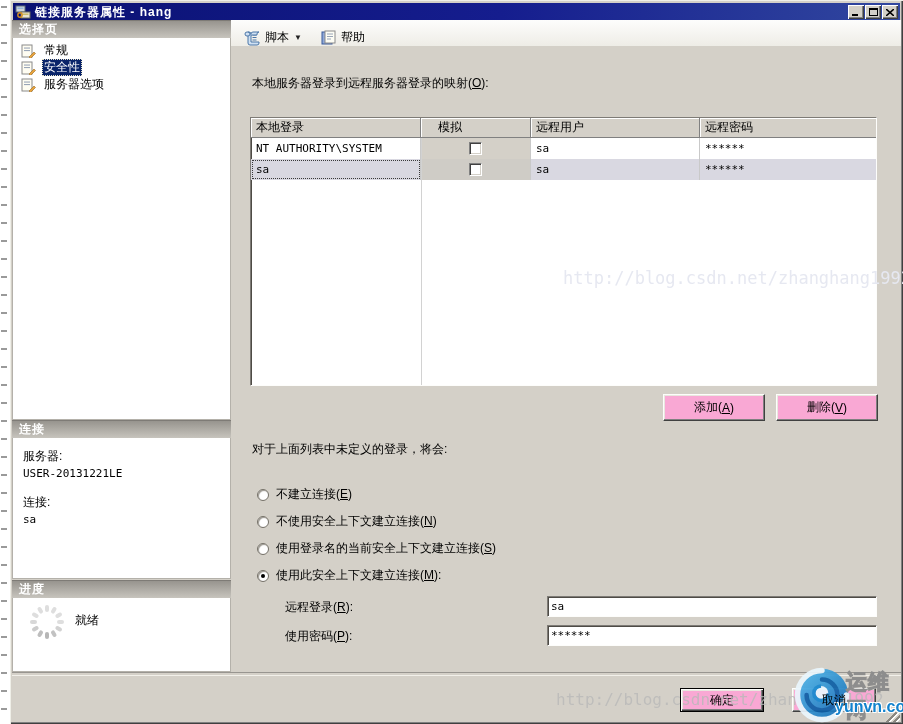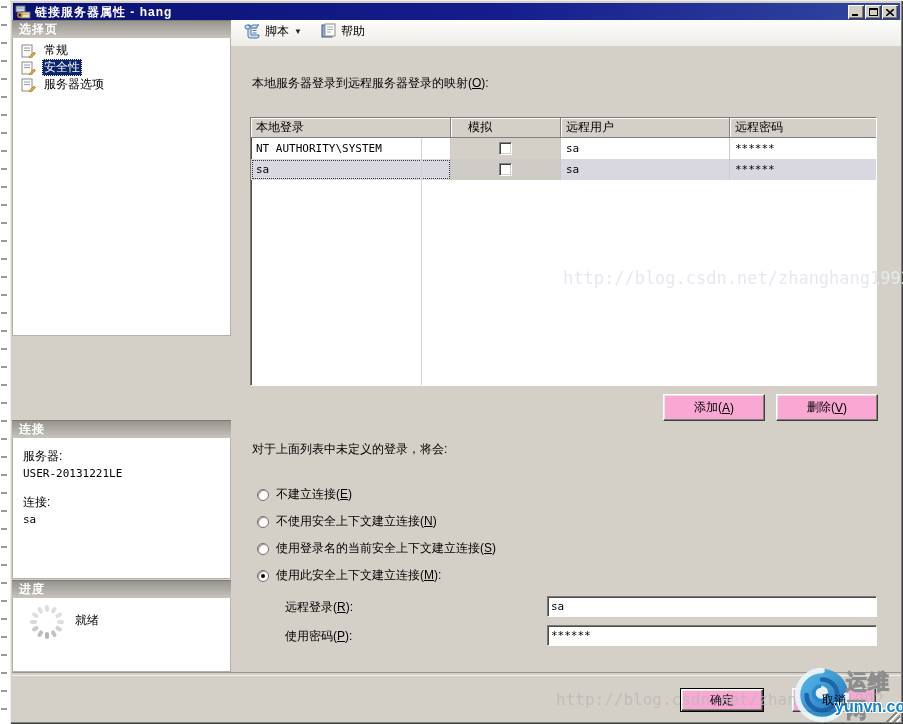--- a/index.html
+++ b/index.html
@@ -32,39 +32,39 @@
   .white-box{background:#fff;border:1px solid #b4b1aa;border-top:none;box-sizing:border-box;}
 
   .tree-item{display:flex;align-items:center;height:17px;cursor:default;}
   .tree-item .lbl{margin-left:6px;padding:0 2px;}
   .tree-item .lbl.selected{background:#0a246a;color:#fff;outline:1px dotted #e8e4c8;outline-offset:-1px;}
 
   a.props-link{color:#0000ce;text-decoration:underline;}
 
   
   #toolbar{left:231px;top:20px;width:670px;height:36px;background:linear-gradient(#fdfdfc,#e9e7df);
-    border-bottom:1px solid #aca9a2;display:flex;align-items:flex-start;box-sizing:border-box;padding-left:8px;}
+    border-bottom:1px solid #aca9a2;display:flex;align-items:center;box-sizing:border-box;padding-left:8px;}
   .tb-btn{display:flex;align-items:center;height:22px;padding:0 4px;}
   .tb-btn .t{margin-left:4px;}
   .tb-caret{margin-left:5px;font-size:8px;color:#222;}
   .tb-gap{width:10px;}
 
   
   #main-pane{left:231px;top:46px;width:670px;height:626px;background:#d4d0c8;}
 
   
   #grid{left:250px;top:117px;width:627px;height:269px;background:#fff;
     border:1px solid;border-color:#7e7b76 #fdfdfb #fdfdfb #7e7b76;box-sizing:border-box;
     box-shadow:inset 1px 1px 0 #4e4b46;}
   .g-hrow{display:flex;height:20px;position:relative;z-index:2;}
   .g-hcell{background:#d4d0c8;border-right:1px solid #808080;border-bottom:1px solid #808080;
     box-shadow:inset 1px 1px 0 #fff;box-sizing:border-box;display:flex;align-items:center;padding-left:5px;}
   .g-row{display:flex;height:21px;}
   .g-cell{box-sizing:border-box;display:flex;align-items:center;padding-left:5px;border-right:1px solid #c9c9c9;}
-  .c1{width:200px;text-align:right;} .c2{width:110px;justify-content:center;padding-left:0;} .c3{width:169px;} .c4{flex:1;border-right:none;}
+  .c1{width:170px;text-align:right;} .c2{width:110px;justify-content:center;padding-left:0;} .c3{width:169px;} .c4{flex:1;border-right:none;}
   .g-row .c2{background:#d4d0c8;}
   .g-row.selected .g-cell{background:#d9d8e1;}
   .g-row.selected .c2{background:#cfccc6;}
   .g-row.selected .c1{outline:1px dotted #3a3a3a;outline-offset:-2px;}
   #grid .colline{position:absolute;left:170px;top:20px;bottom:0;width:1px;background:#d2d2d2;z-index:1;}
   .gridwrap-inner{position:relative;width:100%;height:100%;}
 
   .checkbox{width:13px;height:13px;background:#fff;border:1px solid;border-color:#808080 #fff #fff #808080;
     box-shadow:inset 1px 1px 0 #404040, inset -1px -1px 0 #d4d0c8;box-sizing:border-box;}
 
@@ -147,21 +147,21 @@
       <span class="capbtn">
         <svg width="8" height="7" viewBox="0 0 8 7">
             <path d="M0 0 L8 7 M8 0 L0 7" stroke="#000" stroke-width="1.6"></path>
           </svg>
       </span>
     </span>
   </div>
 
   <div class="abs side-header" style="left:12px;top:20px;width:219px;height:18px;">选择页</div>
 
-  <div class="abs white-box" style="left:12px;top:38px;width:219px;height:298px;padding-top:4px;">
+  <div class="abs white-box" style="left:12px;top:38px;width:219px;height:382px;padding-top:4px;">
     <div class="tree-item" style="padding-left:8px;">
       <span style="display:flex;">
         <svg width="15" height="14" viewBox="0 0 15 14">
             <rect x="1" y="1" width="10" height="12" fill="#fffdf2" stroke="#8a8a8a"></rect>
             <rect x="3" y="3.5" width="6" height="1.1" fill="#9aa6b8"></rect>
             <rect x="3" y="6" width="6" height="1.1" fill="#9aa6b8"></rect>
             <path d="M8 13 L13 8 L14.5 9.5 L9.5 14.5 Z" fill="#e8a33d" stroke="#9a6a20" stroke-width="0.6"></path>
           </svg>
       </span>
       <span class="lbl">常规</span>

